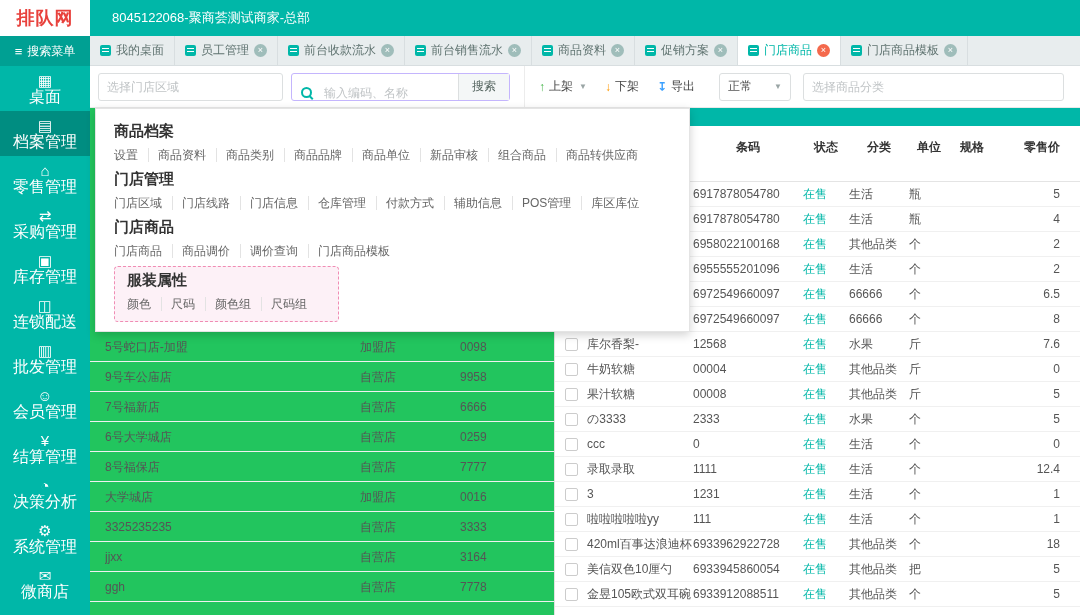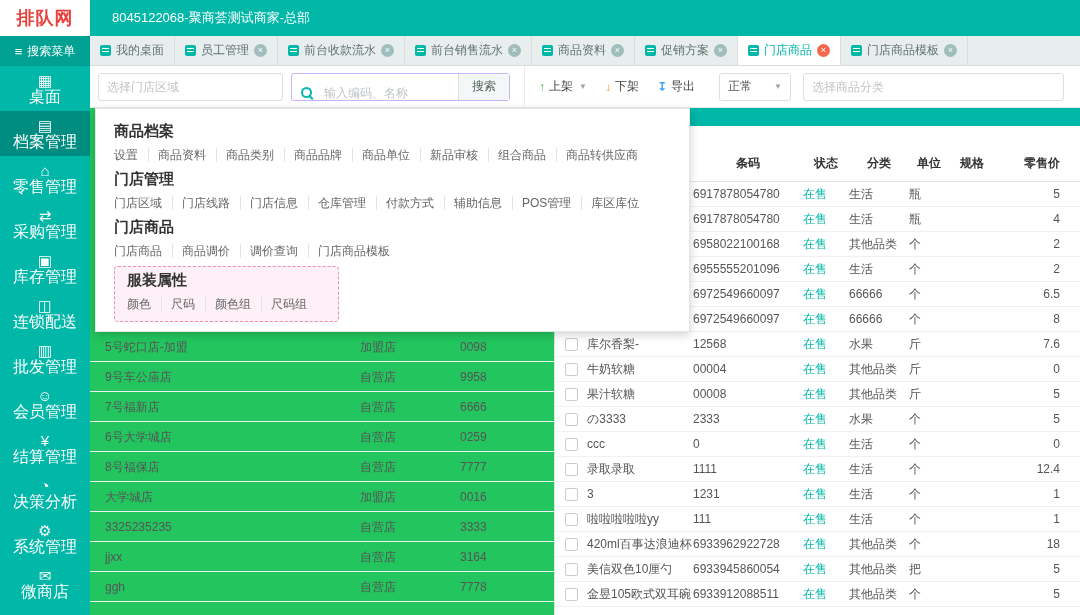--- a/index.html
+++ b/index.html
@@ -57,21 +57,21 @@
   .stores-panel { width:465px; border-right:1px solid #e2e2e2; position:relative; background:#22c55e; }
   .stores-rows { position:absolute; top:224px; left:0; right:0; }
   .store-row { height:30px; line-height:30px; border-bottom:1px solid #f0f0f0; display:flex; padding-left:15px; cursor:pointer; }
   .store-name { width:255px; overflow:hidden; white-space:nowrap; }
   .store-type { width:100px; }
   .store-code { flex:1; }
 
   
   .products-panel { flex:1; display:flex; flex-direction:column; overflow:hidden; }
   .products-strip { height:18px; background:#00b7a8; flex:0 0 auto; }
-  .prod-header { height:56px; display:flex; align-items:flex-end; padding-bottom:9px; border-bottom:1px solid #e4e4e4; color:#333; font-weight:bold; flex:0 0 auto; }
+  .prod-header { height:56px; display:flex; align-items:flex-end; padding-bottom:25px; border-bottom:1px solid #e4e4e4; color:#333; font-weight:bold; flex:0 0 auto; }
   .prod-row { height:25px; display:flex; align-items:center; border-bottom:1px solid #f0f0f0; cursor:pointer; flex:0 0 auto; }
   .col-check { width:32px; display:flex; justify-content:center; flex:0 0 auto; }
   .col-name { width:106px; overflow:hidden; white-space:nowrap; flex:0 0 auto; }
   .col-barcode { width:110px; overflow:hidden; white-space:nowrap; flex:0 0 auto; }
   .col-status { width:46px; flex:0 0 auto; }
   .col-cat { width:60px; overflow:hidden; white-space:nowrap; flex:0 0 auto; }
   .col-unit { width:40px; flex:0 0 auto; }
   .col-spec { width:46px; flex:0 0 auto; }
   .col-price { flex:1; text-align:right; padding-right:20px; }
   .prod-header .col-barcode, .prod-header .col-status, .prod-header .col-cat,

